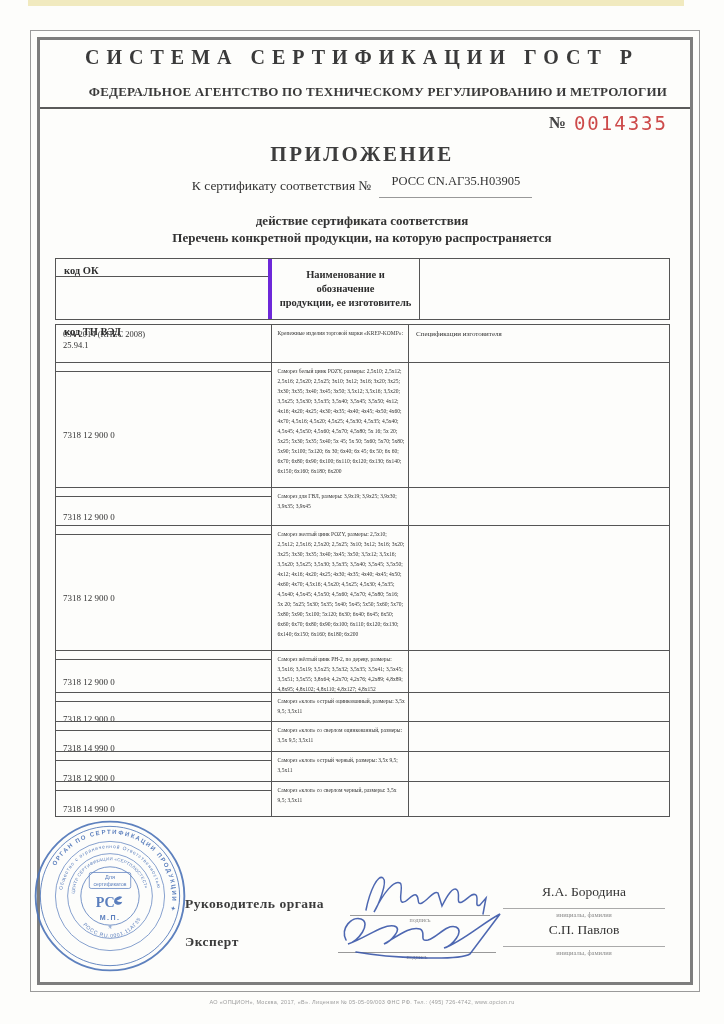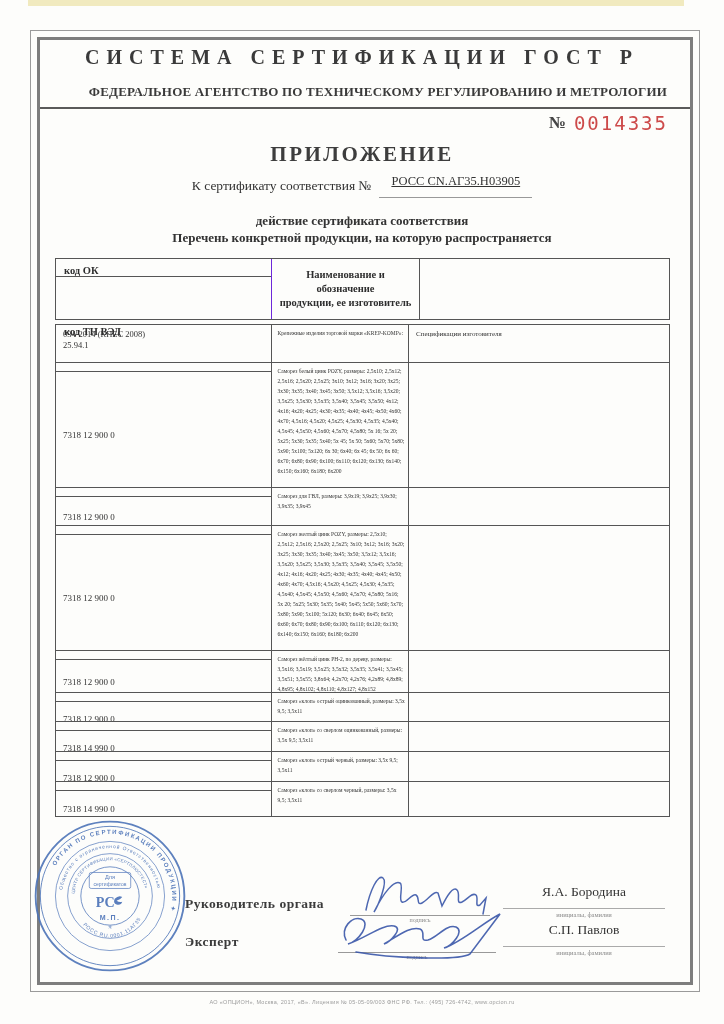--- a/index.html
+++ b/index.html
@@ -24,28 +24,28 @@
   .blank-number .num-sign { font-size:17px; font-weight:bold; color:#454545; vertical-align:2px; }
   .blank-number .num-val { font-family:"DejaVu Sans Mono",monospace; font-size:19px;
     color:#cd4a4a; letter-spacing:2px; margin-left:4px; }
 
   .appendix-title { position:absolute; top:142px; left:0; width:100%; text-align:center;
     font-size:21px; font-weight:bold; letter-spacing:2.5px; color:#3d3d3d; }
   .cert-line { position:absolute; top:178px; left:0; width:100%; text-align:center;
     font-size:13.5px; color:#333; }
   .cert-under { display:inline-block; border-bottom:1.5px solid #999; margin-left:8px;
     padding:0 12px 3px 12px; }
-  .cert-value { position:relative; top:-5px; font-size:12.5px; display:inline-block;text-decoration:underline; }
+  .cert-value { position:relative; top:-5px; font-size:12.5px; display:inline-block; }
   .list-subtitle { position:absolute; top:212px; left:0; width:100%; text-align:center;
     font-size:13px; font-weight:bold; line-height:17px; color:#333; }
 
   
   .t-wrap { position:absolute; left:55px; right:54px; top:258px; }
   .t-head { display:flex; border:1px solid #555; height:62px; }
-  .t-head .h1 { width:216px; border-right:1px solid #6d28d9; display:flex; flex-direction:column;gap:40px; }
+  .t-head .h1 { width:216px; border-right:4px solid #6d28d9; display:flex; flex-direction:column;gap:40px; }
   .t-head .h1 .top { flex:1; border-bottom:1px solid #555; padding:6px 0 0 8px; font-size:10.5px; font-weight:600; }
   .t-head .h1 .bot { flex:1; padding:9px 0 0 8px; font-size:10.5px; font-weight:600; }
   .t-head .h2 { width:148px; border-right:1px solid #555; display:flex; align-items:center;
     justify-content:center; text-align:center; font-size:10.5px; font-weight:bold;
     line-height:14px; white-space:pre-line; padding:0 4px; }
   .t-head .h3 { flex:1; display:flex; align-items:center; justify-content:center;
     text-align:center; font-size:10.5px; font-weight:bold; line-height:14px;
     white-space:pre-line; padding:0 6px; }
 
   .t-body { border:1px solid #555; margin-top:4px; }

